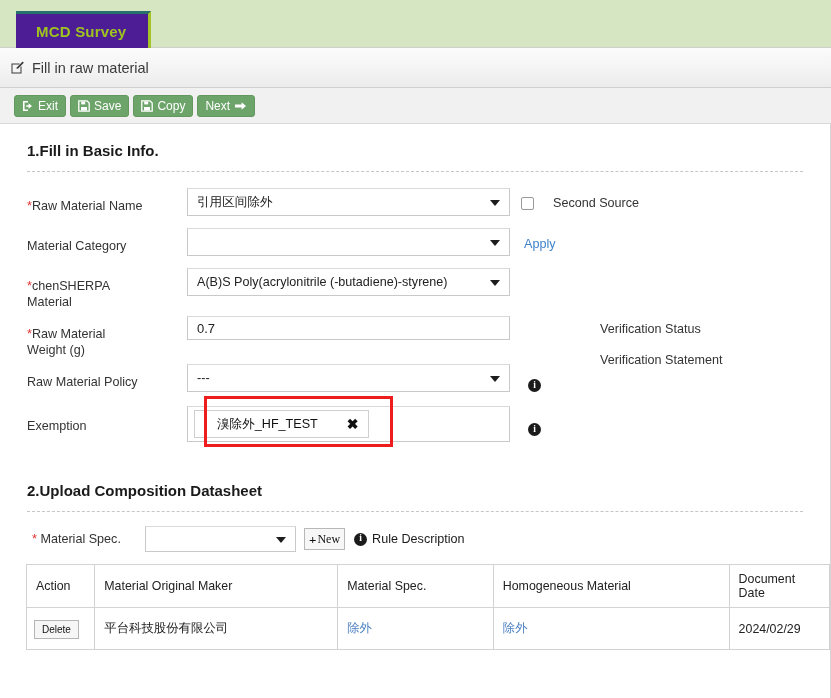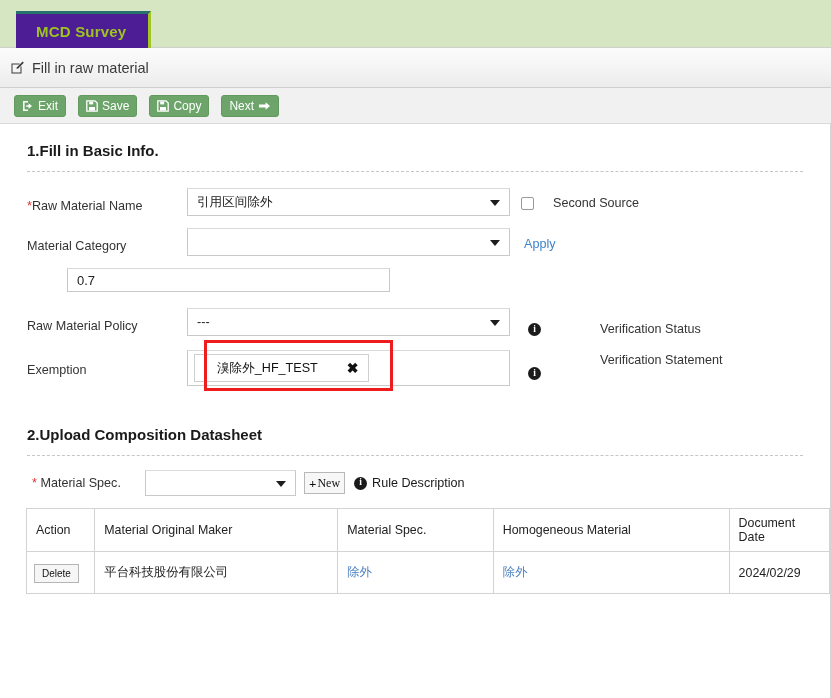--- a/index.html
+++ b/index.html
@@ -52,21 +52,21 @@
     flex: 0 0 auto;
   }
 
   
   .toolbar {
     height: 36px;
     background: #f1f1f1;
     border-bottom: 1px solid #d9d9d9;
     display: flex; align-items: center;
     padding-left: 14px;
-    gap: 12px;
+    gap: 4px;
     text-align: right;
   }
   .btn {
     height: 22px;
     background: #6ca46a;
     border: 1px solid #63995f;
     border-radius: 3px;
     color: #ffffff;
     font-size: 12px;
     display: inline-flex; align-items: center;
@@ -419,22 +419,36 @@
       <div class="flabel">Material Category</div>
       <div class="fctl">
         <div class="sel">
           <span></span>
           <span class="caret"></span>
         </div>
       </div>
       <div class="applylink">Apply</div>
     </div>
 
+    <div class="frow">
+      <div class="flabel">
+        <span class="req">*</span><span>chenSHERPA Material</span>
+      </div>
+      <div class="fctl">
+        <div class="sel">
+          <span>A(B)S Poly(acrylonitrile (-butadiene)-styrene)</span>
+          <span class="caret"></span>
+        </div>
+      </div>
+    </div>
 
     <div class="frow" style="margin-top:4px;">
+      <div class="flabel">
+        <span class="req">*</span><span>Raw Material Weight (g)</span>
+      </div>
       <div class="fctl">
         <div class="txt">
           <span>0.7</span>
         </div>
       </div>
     </div>
 
     <div class="frow" style="margin-top:6px;">
       <div class="flabel">Raw Material Policy</div>
       <div class="fctl">

